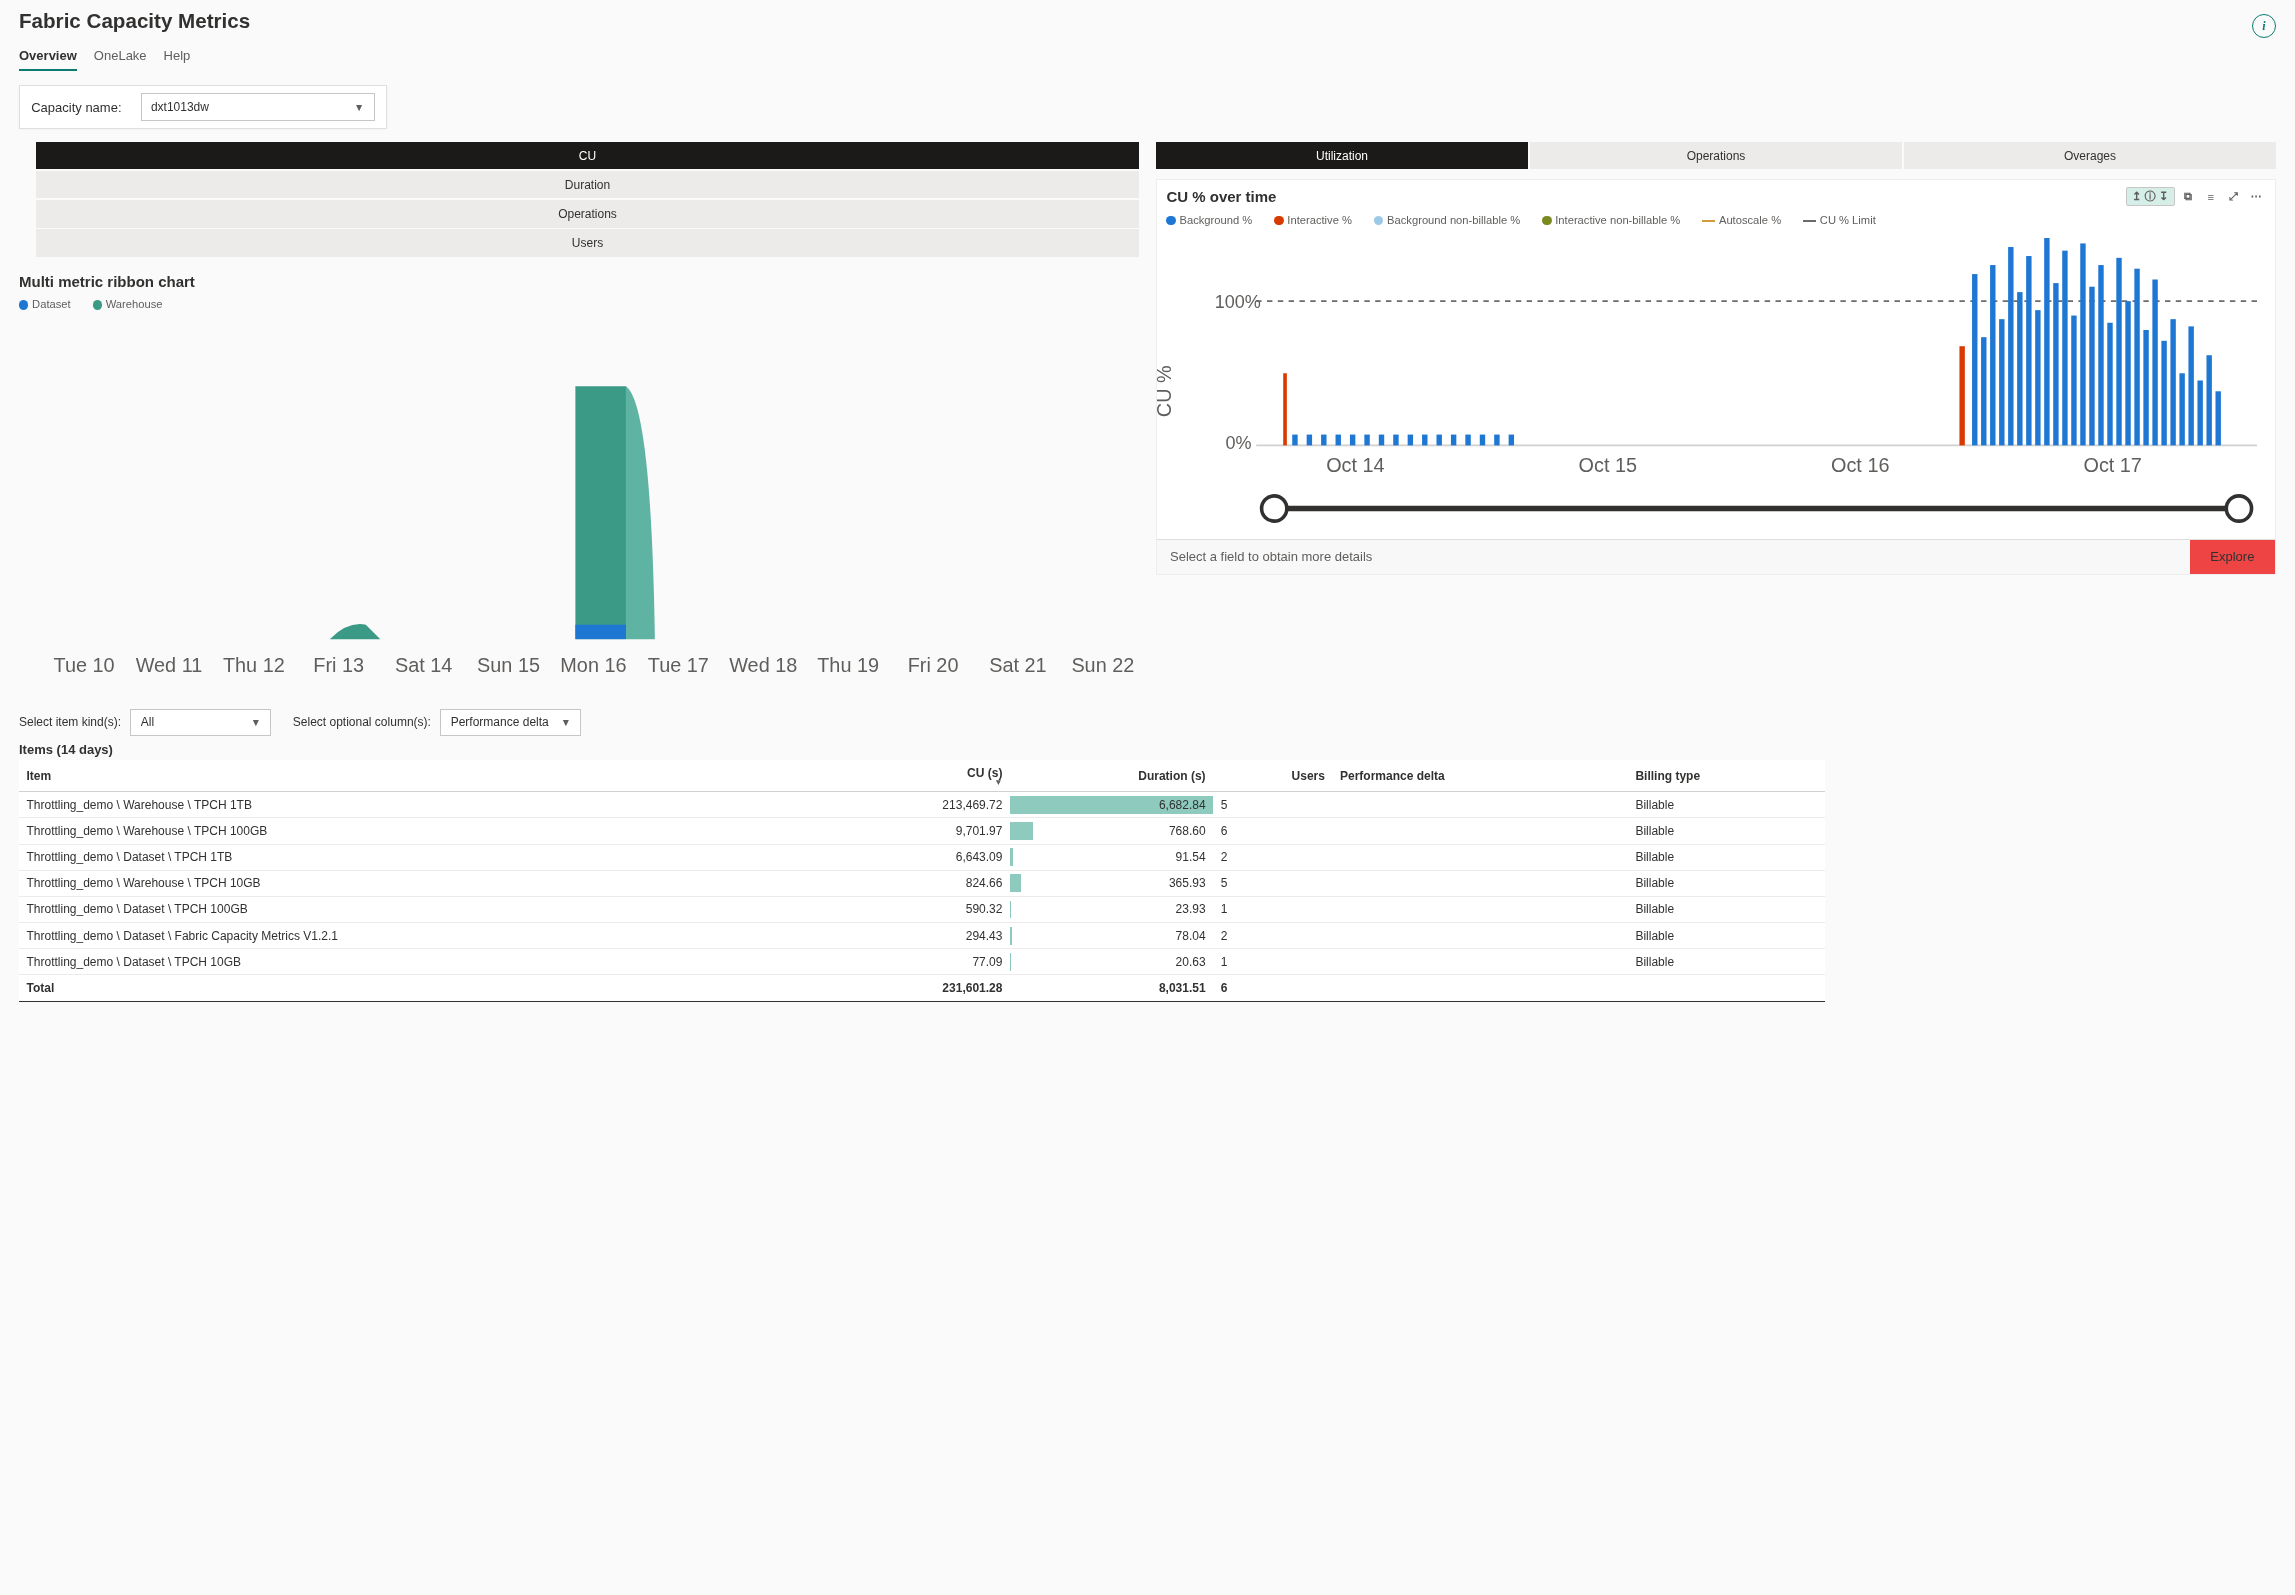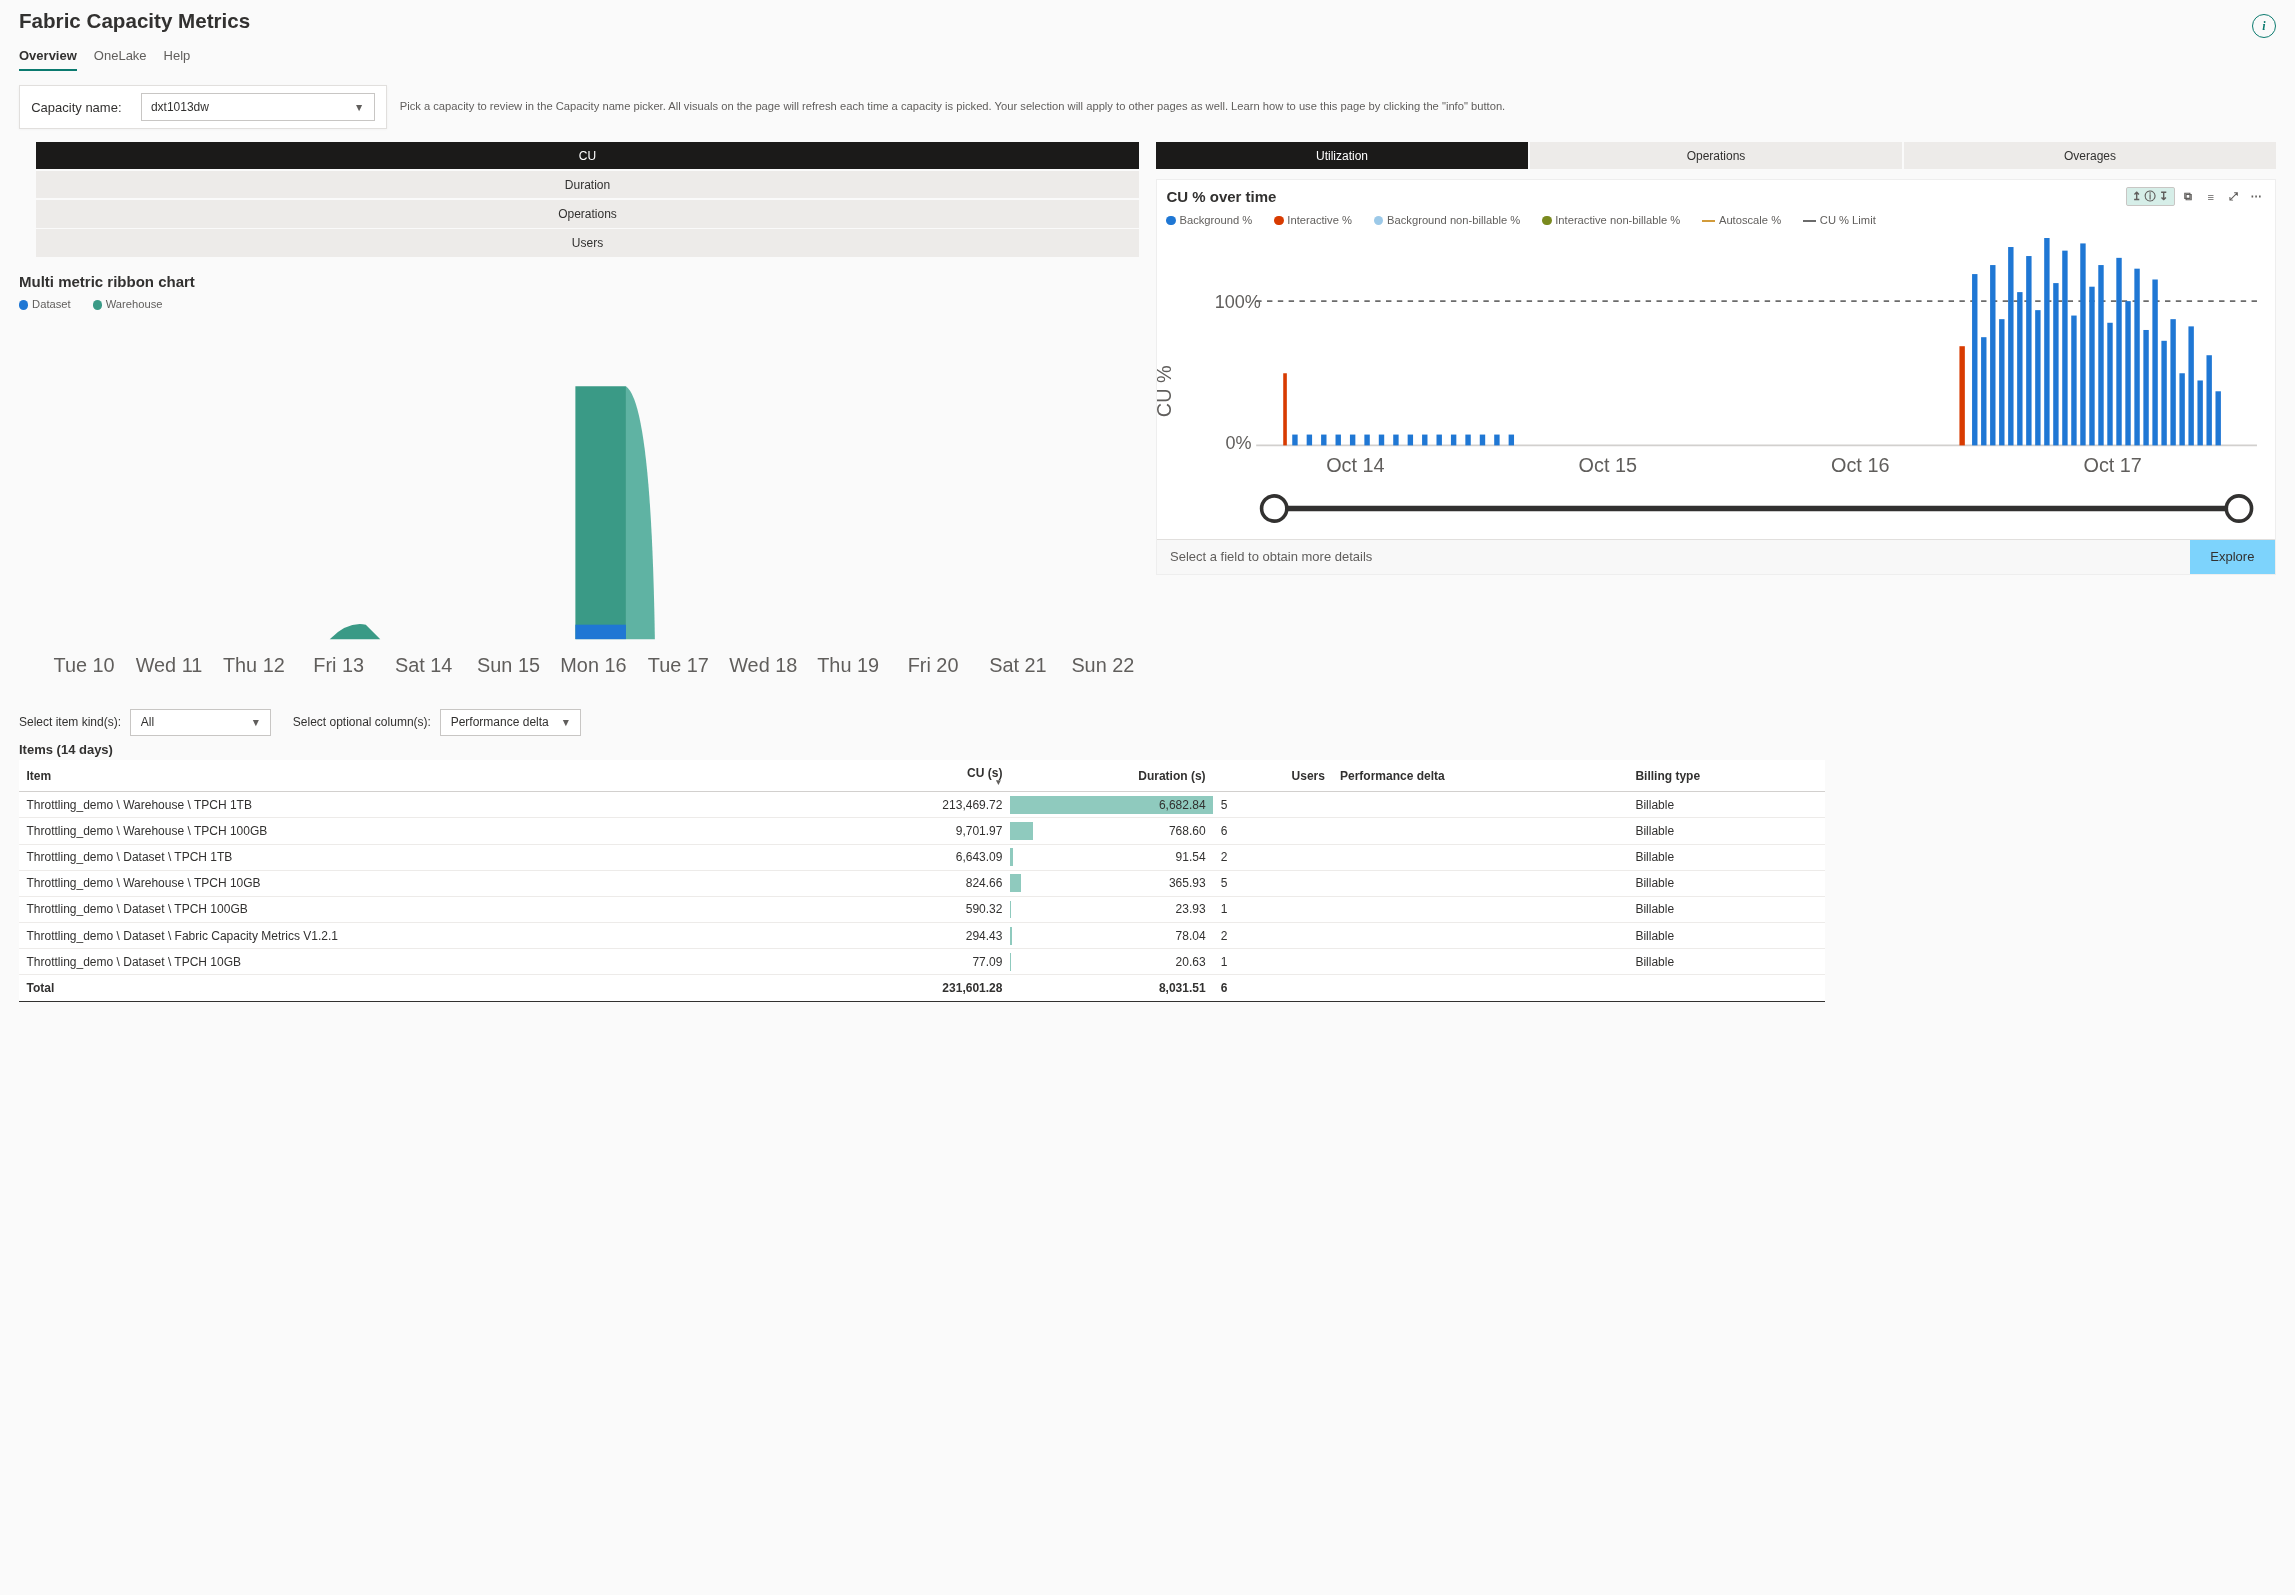--- a/index.html
+++ b/index.html
@@ -117,21 +117,21 @@
   .swatch { display:inline-block; width:9.4px; height:9.4px; border-radius:50%; margin-right:3.7px; vertical-align:middle;}
   .swatch.line { border-radius:0; height:1.9px; width:13px; vertical-align:middle;}
   .chart-svg { width: 100%; }
   .bottom-strip {
     display:flex; align-items:center; justify-content:space-between;
     border-top:0.9px solid #e1dfdd;
     background:#f8f8f8;
   }
   .explore-btn {
     padding: 9.4px 20.6px;
-    background:#7dd3fc;
+    background:#ef4444;
     color:#323130;
     font-size:13px;
     cursor:pointer;
   }
   .detail-msg { padding:9.4px 13px; color:#605e5c; font-size:13px; }
   .filters-row {
     display:flex; align-items:center; gap:9.4px; margin-bottom:5.6px;
   }
   .filters-row .dropdown { min-width: 141px; }
   .table-title { font-weight:600; font-size:13px; margin-bottom:3.7px;}
@@ -185,21 +185,20 @@
   </div>
 
 <div class="top-controls">
   <div class="picker-box">
     <span class="picker-label">Capacity name:</span>
     <div class="dropdown">
       <span>dxt1013dw</span>
       <span class="chev">▼</span>
     </div>
   </div>
-  <div class="help-text">Pick a capacity to review in the Capacity name picker. All visuals on the page will refresh each time a capacity is picked. Your selection will apply to other pages as well. Learn how to use this page by clicking the "info" button.</div>
 </div>
 
 <div class="panels-row">
 
   <div class="panel-left">
     <div class="pill-tabs offset-left" id="left-pills">
         <div class="pill dark">CU</div>
         <div class="pill">Duration</div>
         <div class="pill">Operations</div>
         <div class="pill">Users</div>

